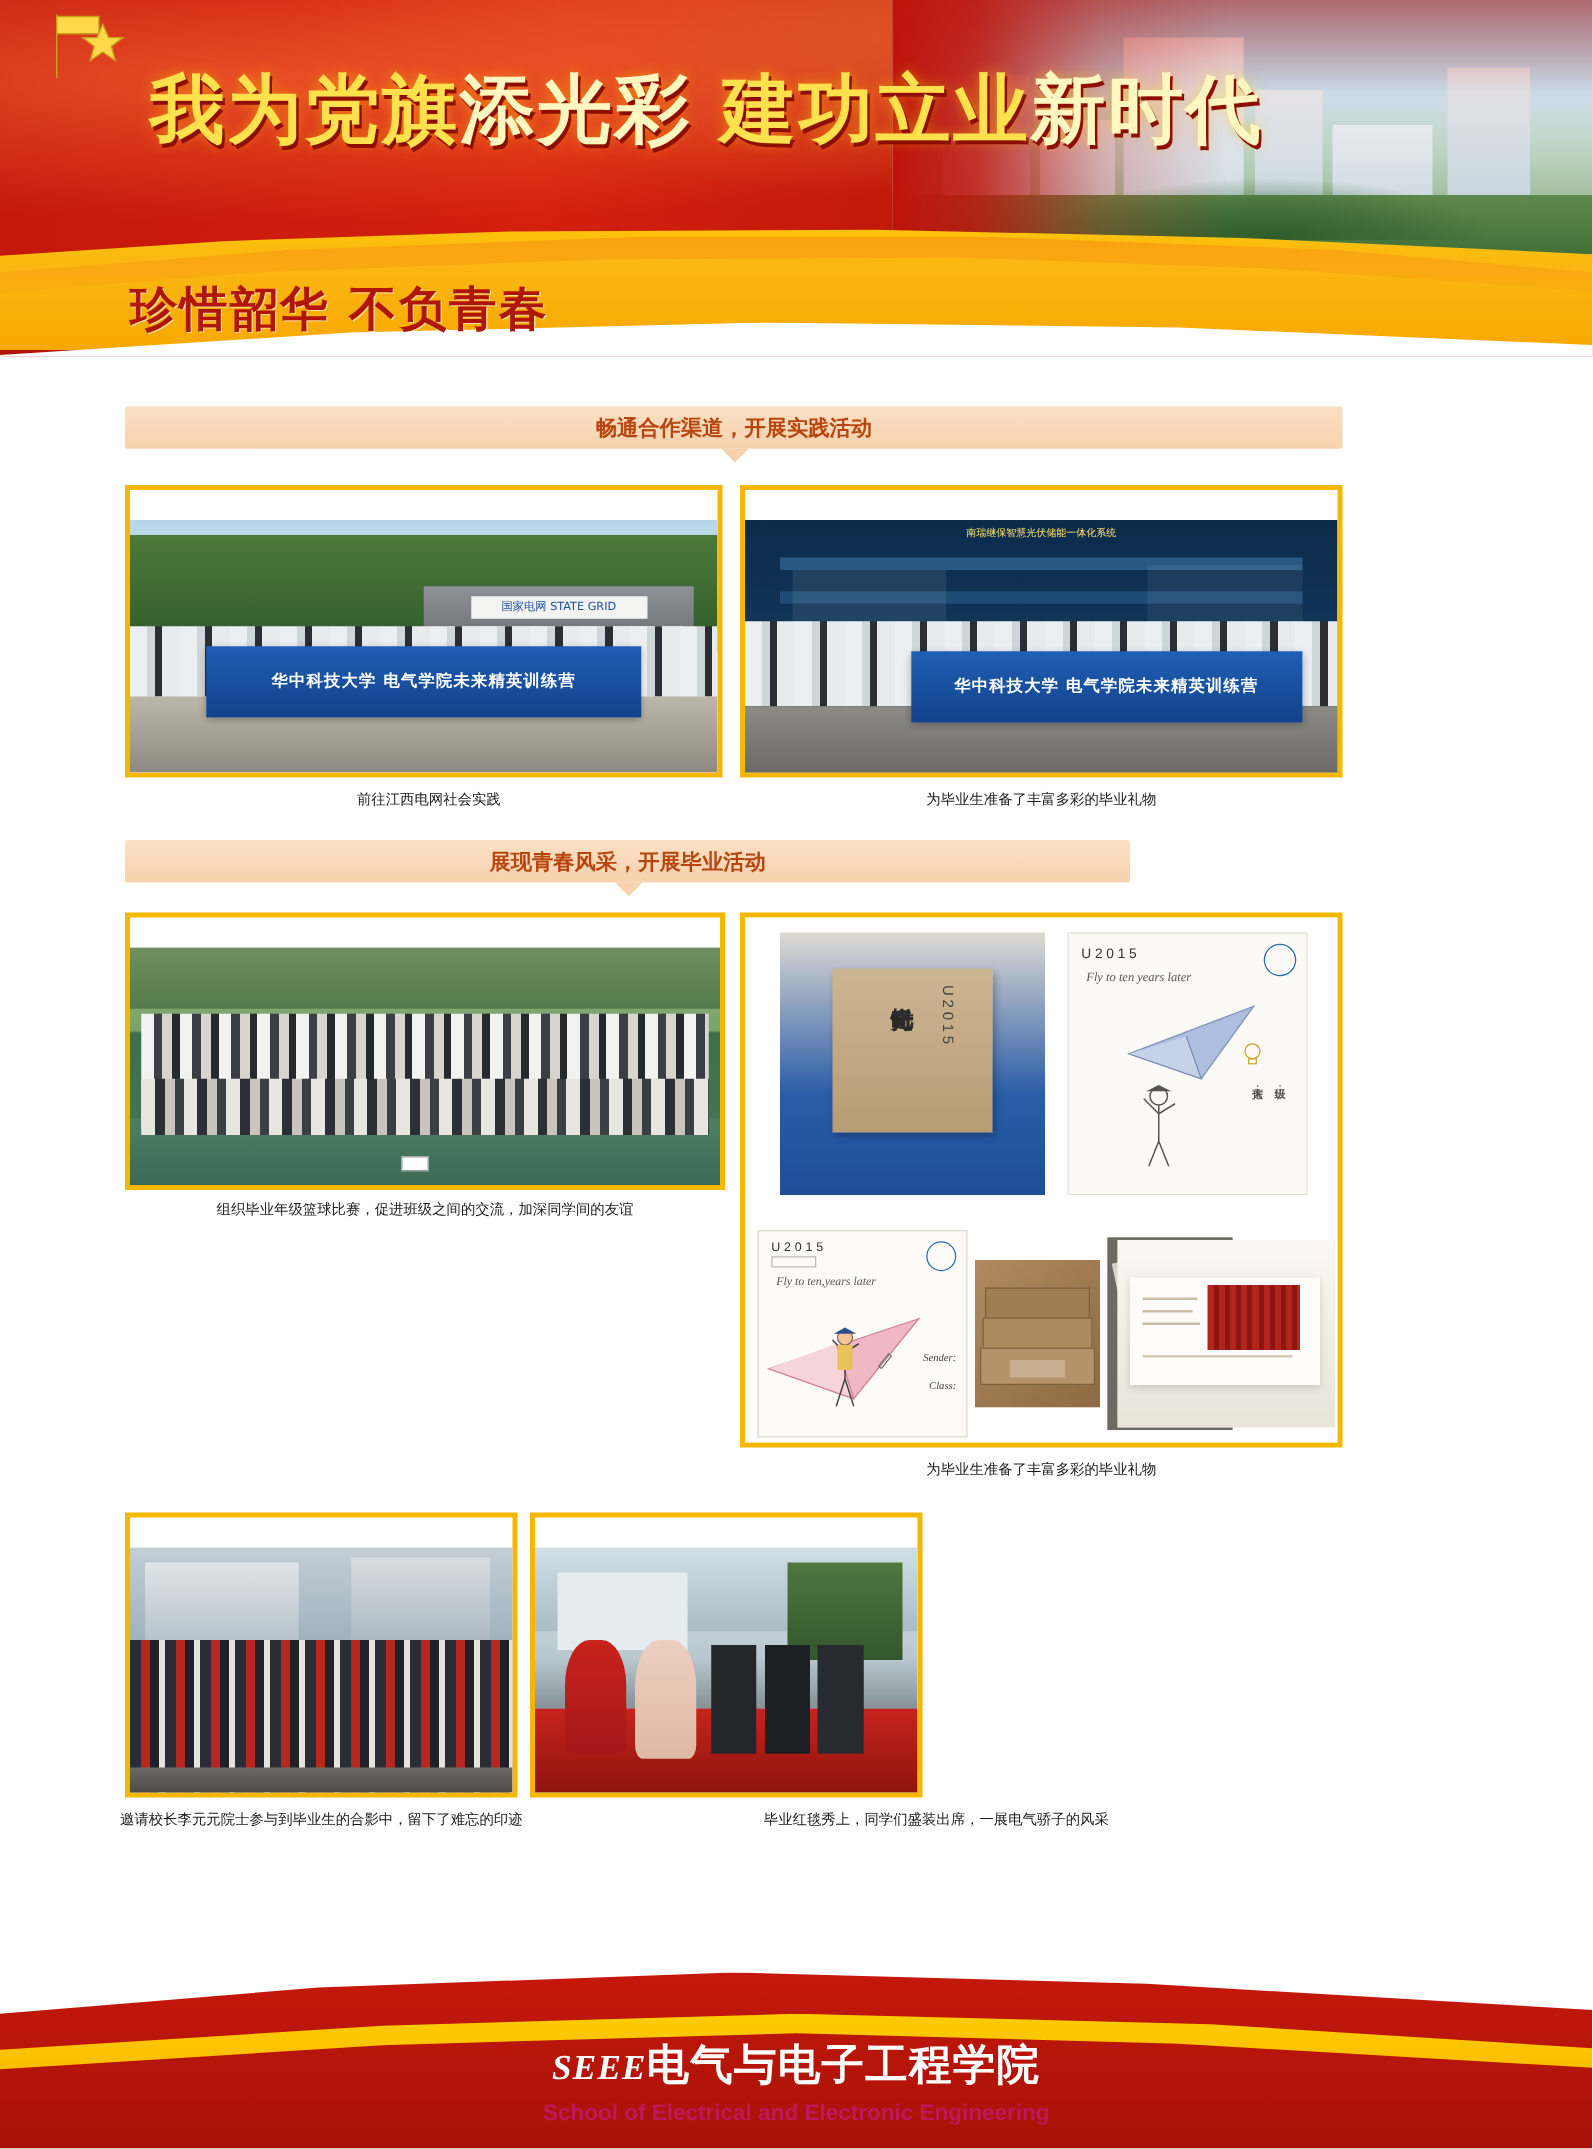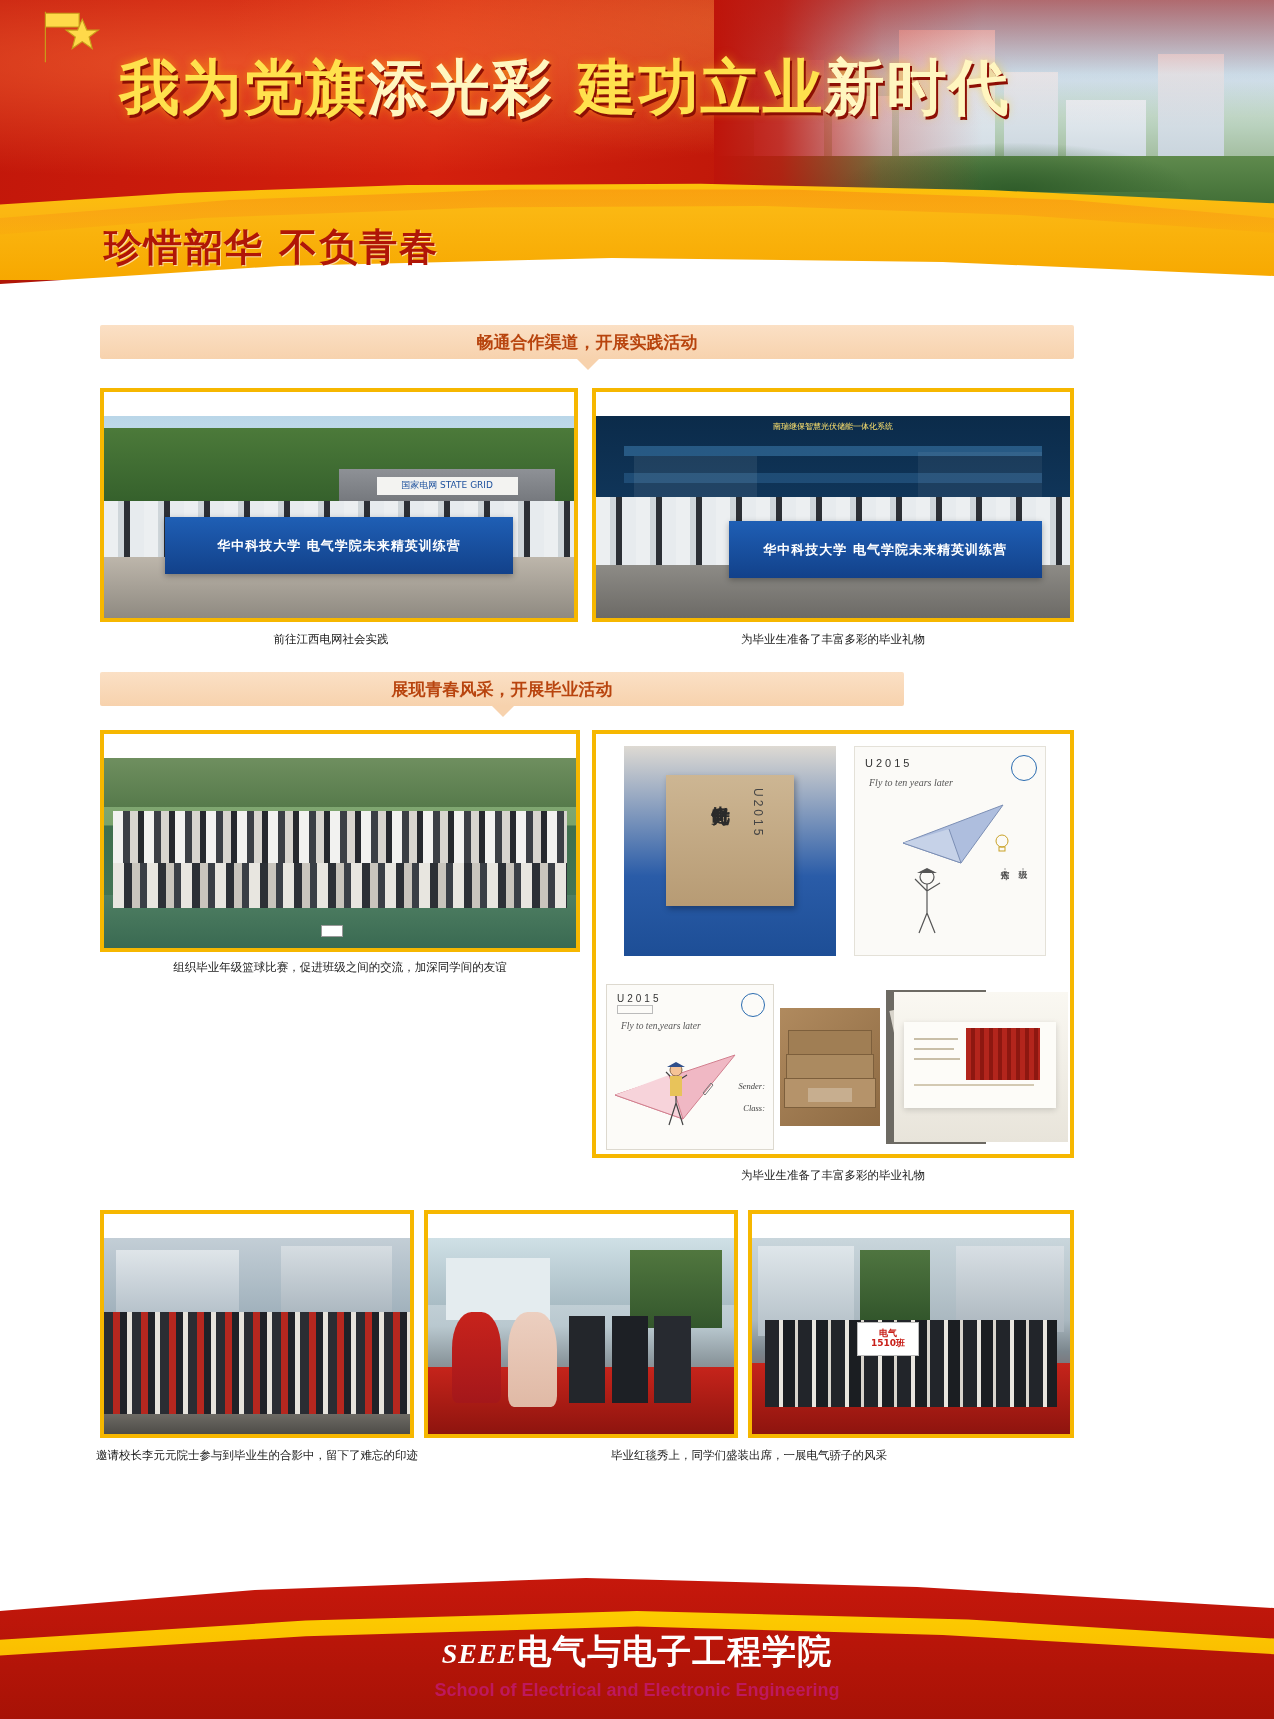--- a/index.html
+++ b/index.html
@@ -233,21 +233,21 @@
       <div class="trees" style="top:6%;height:46%;"></div>
       <div style="position:absolute;left:50%;top:26%;width:46%;height:22%;background:linear-gradient(180deg,#8e9196,#6d7075);"></div>
       <div style="position:absolute;left:58%;top:30%;width:30%;height:9%;background:#f3f3f1;color:#1b4f9c;font-size:9px;display:flex;align-items:center;justify-content:center;font-family:'DejaVu Sans',sans-serif;">国家电网 STATE GRID</div>
       <div style="position:absolute;left:54%;top:42%;width:40%;height:7%;background:#f0f0ee;"></div>
       <div class="ground" style="height:30%;"></div>
       <div class="crowd" style="bottom:30%;height:28%;"></div>
       <div class="bannerflag" style="left:13%;top:50%;width:74%;height:28%;">华中科技大学
 电气学院未来精英训练营</div>
     </div>
   </div>
-  <div class="cap" style="left:92px; top:632px; width:478px;">前往江西电网社会实践</div>
+  <div class="cap" style="left:104px; top:632px; width:478px;">前往江西电网社会实践</div>
 
   <div class="frame" style="left:592px; top:388px; width:482px; height:234px;">
     <div class="ph">
       <div class="screen"></div>
       <div style="position:absolute;left:0;top:0;right:0;height:10%;display:flex;align-items:center;justify-content:center;color:#ffe36e;font-size:8px;font-family:'DejaVu Sans',sans-serif;">南瑞继保智慧光伏储能一体化系统</div>
       <div class="screen-row" style="top:15%;"></div>
       <div class="screen-row" style="top:28%;background:rgba(90,170,230,0.22);"></div>
       <div class="screen-row" style="top:40%;background:rgba(90,170,230,0.18);"></div>
       <div style="position:absolute;left:8%;top:20%;width:26%;height:28%;background:rgba(255,255,255,0.08);"></div>
       <div style="position:absolute;right:6%;top:18%;width:26%;height:30%;background:rgba(255,255,255,0.06);"></div>
@@ -383,34 +383,20 @@
       <div style="position:absolute;right:4%;top:6%;width:30%;height:40%;background:linear-gradient(180deg,#51773f,#33562c);"></div>
       <div class="redcarpet" style="height:34%;"></div>
       <div style="position:absolute;left:8%;bottom:16%;width:16%;height:46%;background:linear-gradient(180deg,#c8231c 0%,#a4171a 100%);border-radius:40% 40% 10% 10%;"></div>
       <div style="position:absolute;left:26%;bottom:14%;width:16%;height:48%;background:linear-gradient(180deg,#eccfc0 0%,#e0b9a5 100%);border-radius:40% 40% 12% 12%;"></div>
       <div style="position:absolute;left:46%;bottom:16%;width:12%;height:44%;background:#23262b;"></div>
       <div style="position:absolute;left:60%;bottom:16%;width:12%;height:44%;background:#1d2025;"></div>
       <div style="position:absolute;left:74%;bottom:16%;width:12%;height:44%;background:#272a30;"></div>
     </div>
   </div>
 
-  <div class="frame" style="left:748px; top:1210px; width:326px; height:228px;">
-    <div class="ph">
-      <div style="position:absolute;inset:0;background:linear-gradient(180deg,#c9d6dc 0%,#aab8c0 42%,#7b868d 58%,#7b2b26 100%);"></div>
-      <div style="position:absolute;left:2%;top:4%;width:30%;height:46%;background:linear-gradient(180deg,#dfe6ea,#b2bec6);"></div>
-      <div style="position:absolute;left:34%;top:6%;width:22%;height:40%;background:linear-gradient(180deg,#4f7540,#2f5229);"></div>
-      <div style="position:absolute;right:2%;top:4%;width:34%;height:44%;background:linear-gradient(180deg,#d8dfe4,#aab5bd);"></div>
-      <div class="redcarpet" style="height:36%;"></div>
-      <div style="position:absolute;left:4%;bottom:14%;right:4%;height:44%;background:repeating-linear-gradient(90deg,#22252a 0 14px,#e9e6df 14px 18px,#1b1e22 18px 30px,#d9d5cd 30px 33px);"></div>
-      <div style="position:absolute;left:33%;bottom:40%;width:62px;height:34px;background:#ffffff;border:1px solid #bbb;display:flex;flex-direction:column;align-items:center;justify-content:center;line-height:1.1;">
-        <span style="font-size:9px;font-weight:bold;color:#c8201a;font-family:'DejaVu Sans',sans-serif;">电气</span>
-        <span style="font-size:9px;font-weight:bold;color:#c8201a;font-family:'DejaVu Sans',sans-serif;">1510班</span>
-      </div>
-    </div>
-  </div>
 
   <div class="cap" style="left:424px; top:1448px; width:650px;text-align:center;">毕业红毯秀上，同学们盛装出席，一展电气骄子的风采</div>
 
   <div class="footer">
     <div class="f-red"></div>
     <div class="f-yellow"></div>
     <div class="f-logo">
       <span class="seee">SEEE</span><span class="cn">电气与电子工程学院</span>
     </div>
     <div class="f-en">School of  Electrical and Electronic Engineering</div>

